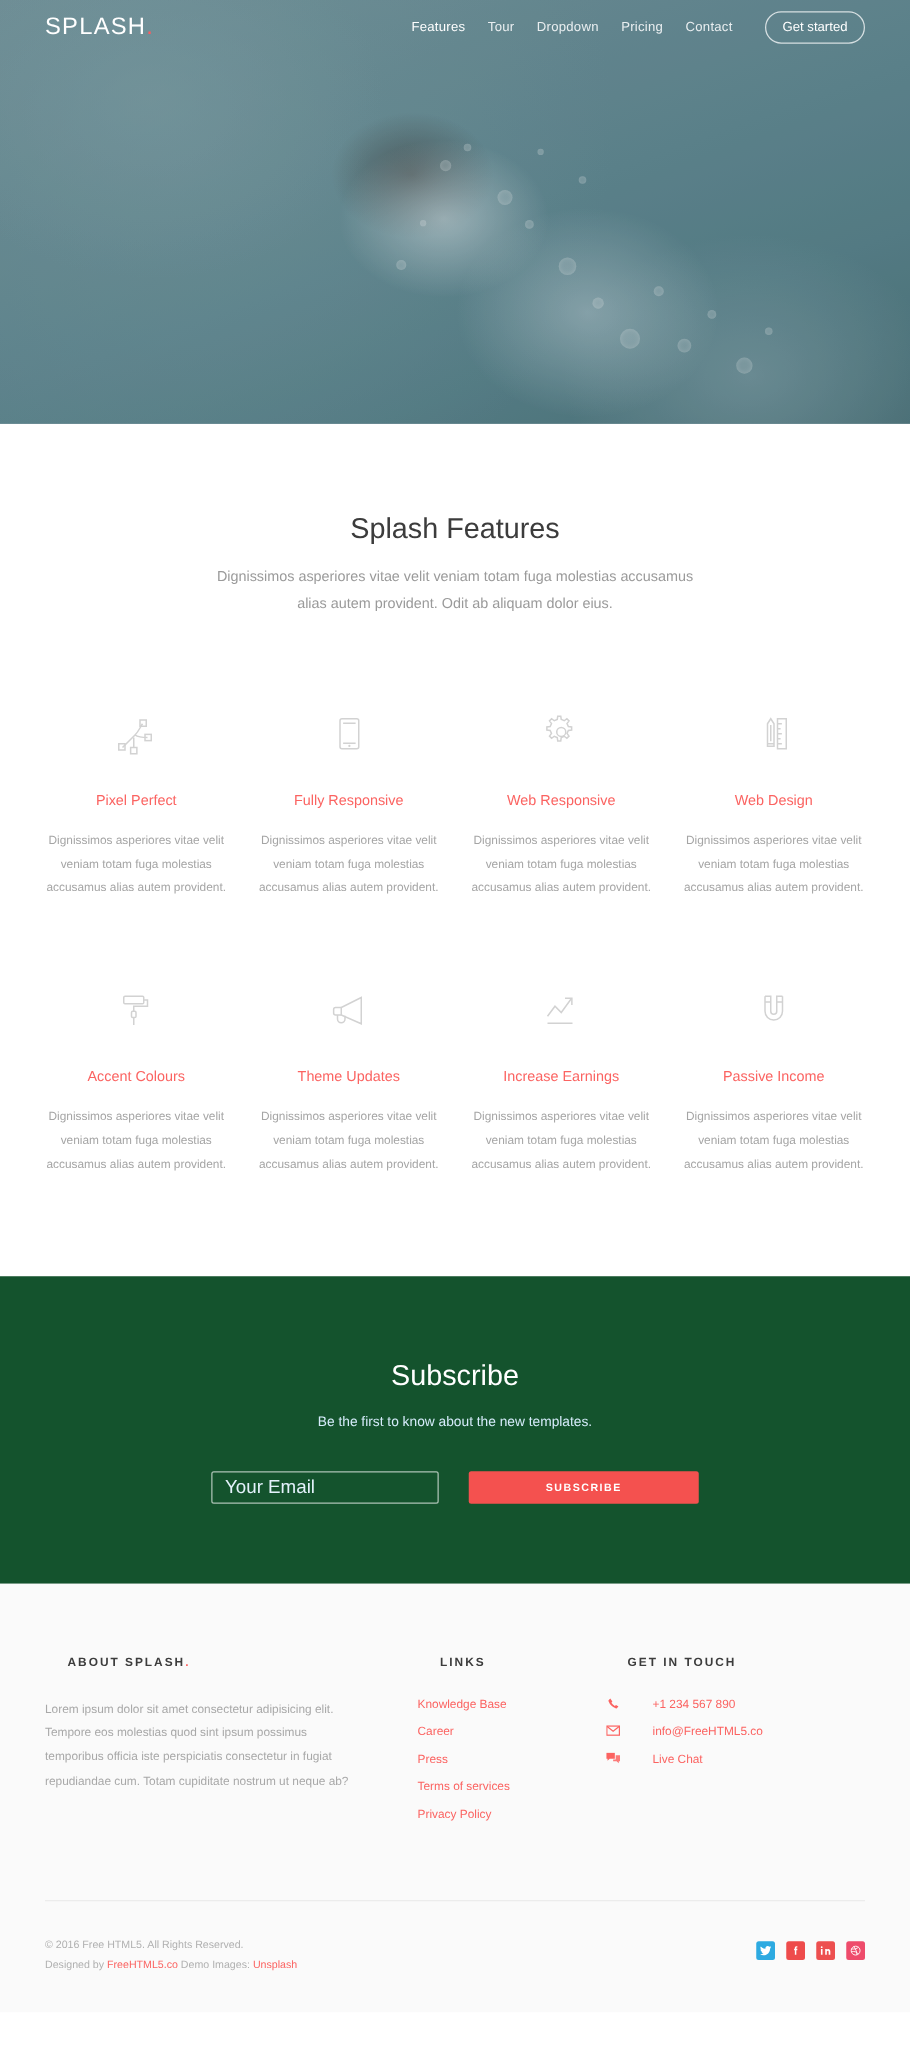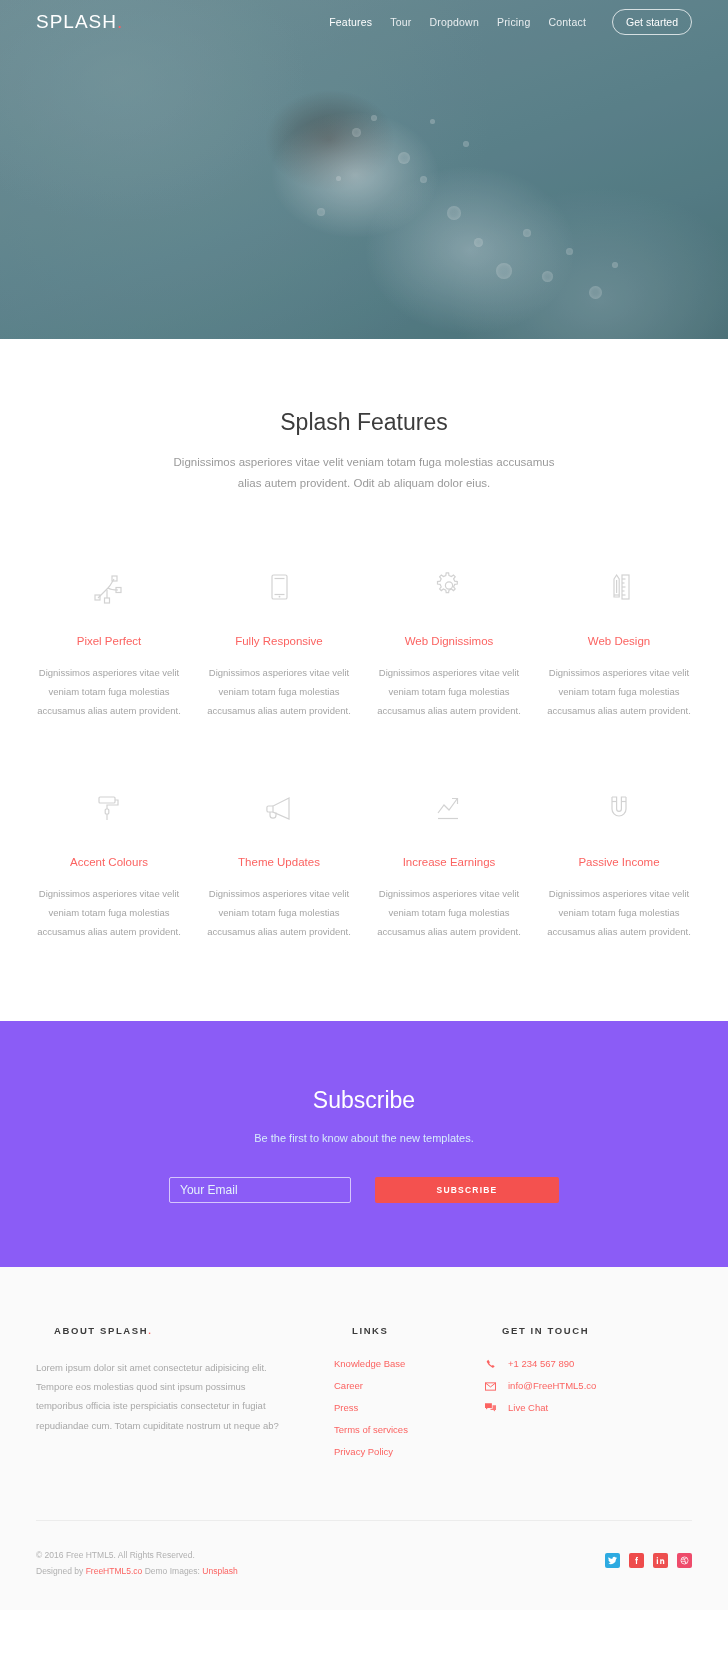--- a/index.html
+++ b/index.html
@@ -97,34 +97,34 @@
   .cell-icon svg { display:block; }
   .cell-title {
     font-size:11.5px; color:#fb6361; margin-bottom:16px; font-weight:normal;
   }
   .cell-text {
     font-size:9.5px; color:#a5a5a5; line-height:2.0;
   }
 
   
   .subscribe {
-    background:#8b5cf6;
+    background:#14532d;
     padding:66px 16px 64px;
     text-align:center;
   }
   .sub-title { font-size:23px; color:#fff; font-weight:normal; margin-bottom:18px; }
   .sub-sub { font-size:11px; color:#d6ecfb; margin-bottom:33px; }
   .sub-form { display:flex; justify-content:center; gap:24px; }
   .sub-input {
     width:182px; height:26px;
     background:transparent;
     border:1px solid rgba(255,255,255,.65);
     border-radius:2px;
     color:#fff;
-    font-size:12px;
+    font-size:15px;
     padding:0 10px;
     font-family:"Liberation Sans", sans-serif;
     outline:none;
   }
   .sub-input::placeholder { color:#e4f2fc; }
   .sub-btn {
     width:184px; height:26px;
     background:#f4514f; border:none; border-radius:2px;
     color:#fff; font-size:8.5px; letter-spacing:1.2px; font-weight:bold;
     cursor:pointer;
@@ -143,21 +143,21 @@
   }
   .f-head .dot { color:#fb6361; }
   .f-about {
     font-size:9.5px; color:#a8a8a8; line-height:2.05;
   }
   .f-link {
     display:block; font-size:9.5px; color:#fb6361;
     text-decoration:none; margin-bottom:11px; cursor:pointer;
   }
   .f-contact {
-    display:flex; align-items:flex-end; gap:11px; margin-bottom:11px;
+    display:flex; align-items:flex-start; gap:25px; margin-bottom:11px;
     font-size:9.5px; color:#fb6361;
   }
   .f-contact .ico { width:13px; display:flex; justify-content:center; color:#fb6361; }
 
   .footer-bottom {
     margin-top:52px;
     border-top:1px solid #ececec;
     padding:26px 0 30px;
     display:flex; align-items:flex-start;
   }
@@ -253,21 +253,21 @@
       <p class="cell-text">Dignissimos asperiores vitae velit veniam totam fuga molestias accusamus alias autem provident.</p>
     </div>
 
     <div class="cell">
       <div class="cell-icon">
         <svg width="38" height="38" viewBox="0 0 38 38" fill="none" stroke="#d2d2d2" stroke-width="1.2">
           <path d="M19 7.5 l2.4 1.1 2.1-1.6 1.7 1.7-1.6 2.1 1.1 2.4 2.6 .4 v2.4 l-2.6 .4 -1.1 2.4 1.6 2.1 -1.7 1.7 -2.1-1.6 -2.4 1.1 -.4 2.6 h-2.4 l-.4-2.6 -2.4-1.1 -2.1 1.6 -1.7-1.7 1.6-2.1 -1.1-2.4 -2.6-.4 v-2.4 l2.6-.4 1.1-2.4 -1.6-2.1 1.7-1.7 2.1 1.6 2.4-1.1 .4-2.6 h2.4 z"></path>
           <circle cx="19" cy="17.5" r="3.6"></circle>
         </svg>
       </div>
-      <h3 class="cell-title">Web Dignissimos</h3>
+      <h3 class="cell-title">Web Responsive</h3>
       <p class="cell-text">Dignissimos asperiores vitae velit veniam totam fuga molestias accusamus alias autem provident.</p>
     </div>
 
     <div class="cell">
       <div class="cell-icon">
         <svg width="38" height="38" viewBox="0 0 38 38" fill="none" stroke="#d2d2d2" stroke-width="1.2">
           <path d="M14 11 l2.6-4 2.6 4 v18 h-5.2 z"></path>
           <path d="M14 27 h5.2"></path>
           <line x1="16.6" y1="12" x2="16.6" y2="25"></line>
           <rect x="22" y="7" width="7" height="24"></rect>

